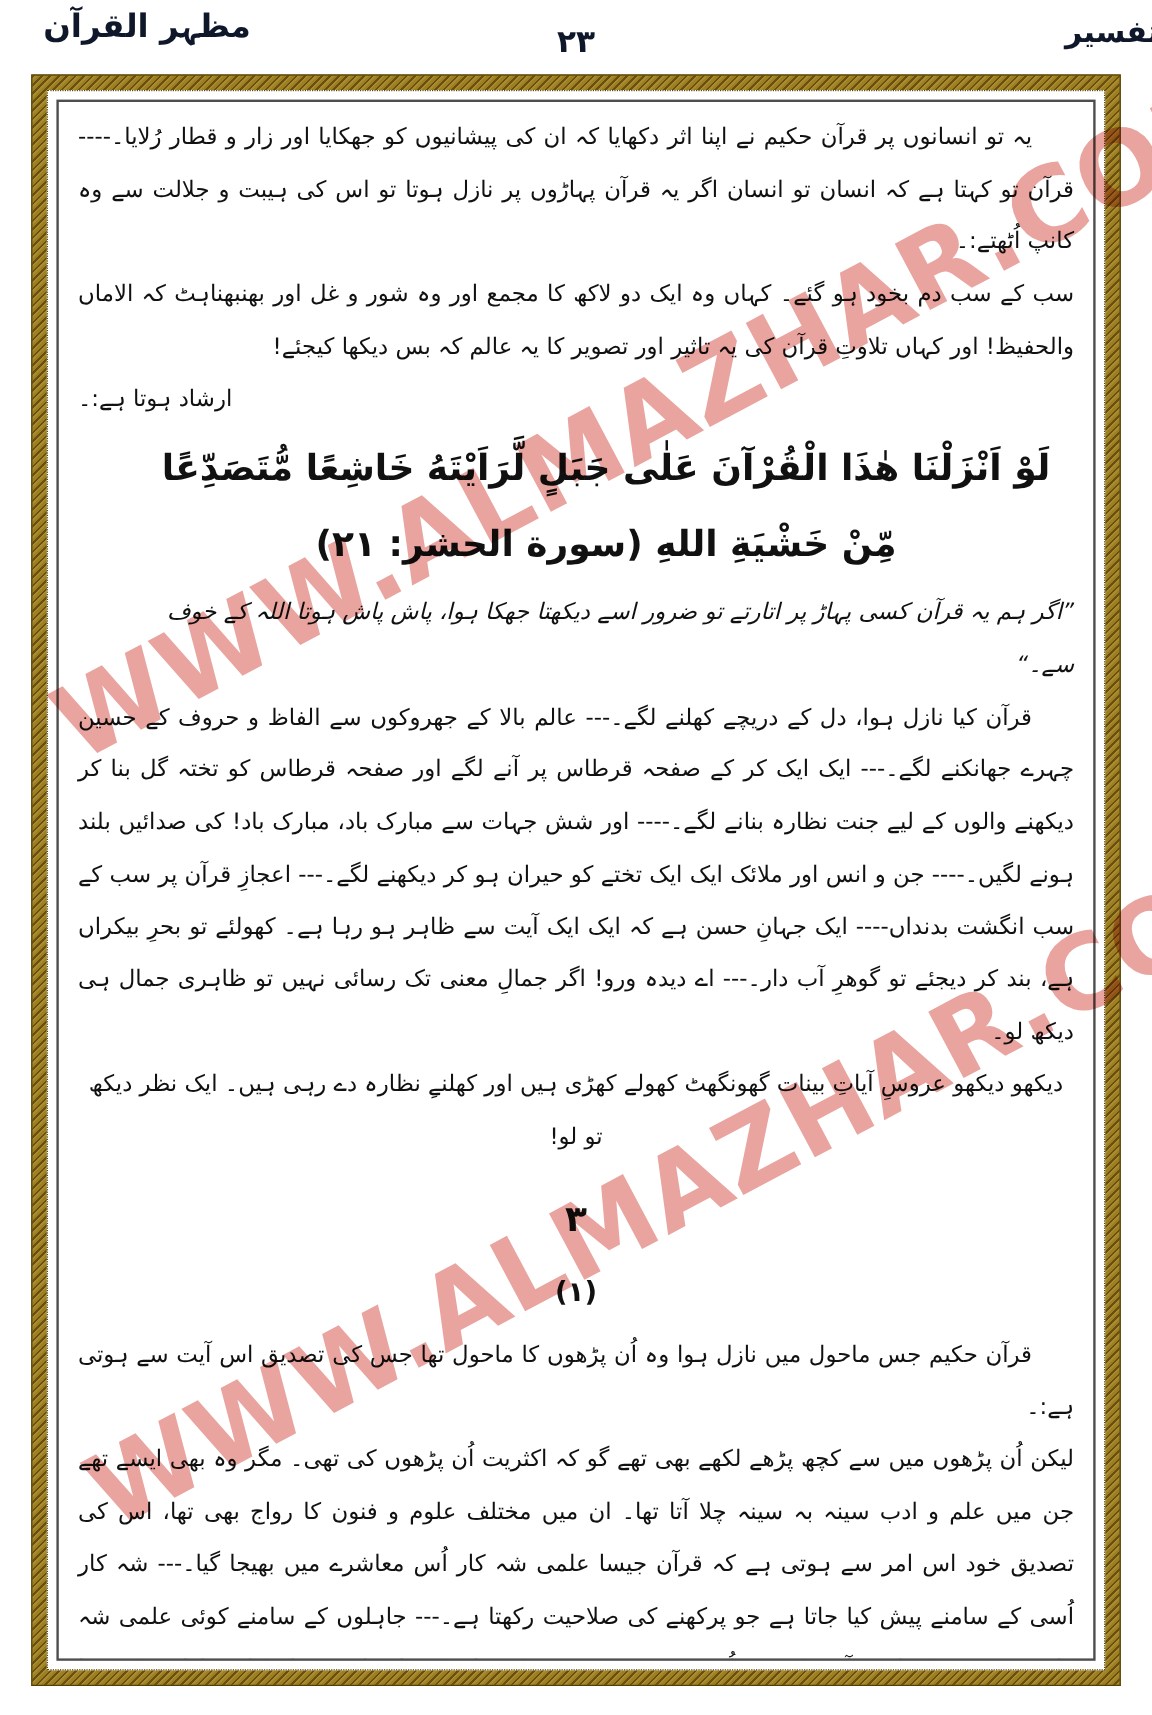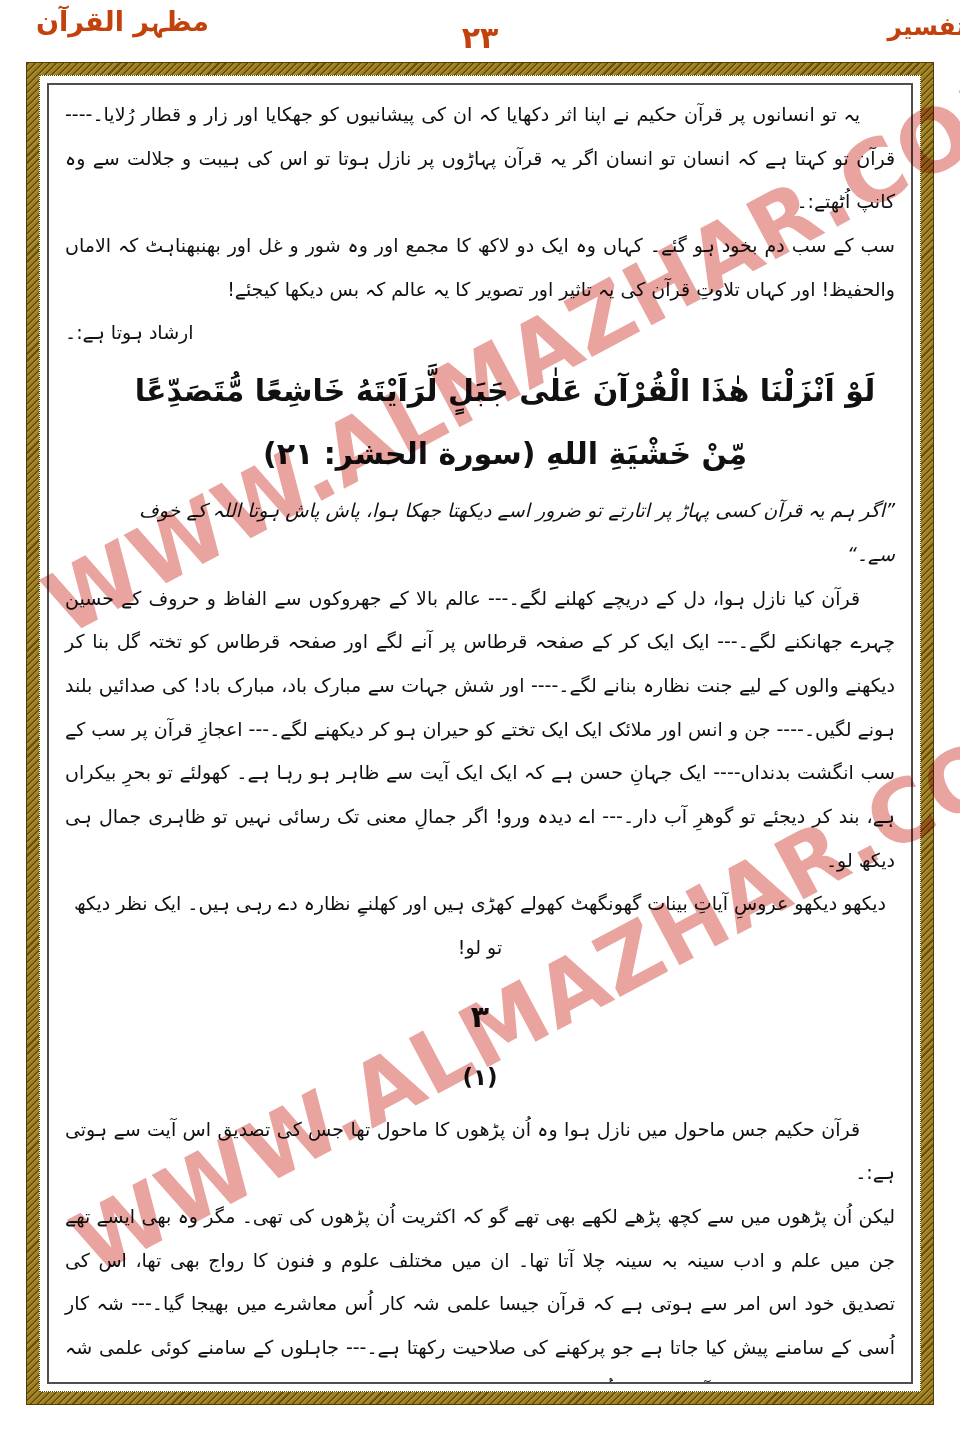--- a/index.html
+++ b/index.html
@@ -6,23 +6,23 @@
   html,body { width:960px; height:1429px; }
   body {
     position:relative;
     background:#ffffff;
     overflow:hidden;
     font-family:"DejaVu Sans", sans-serif;
     color:#111;
   }
 
   
-  .hdr { position:absolute; font-weight:bold; color:#c2410c; }
+  .hdr { position:absolute; font-weight:bold; color:#0f172a; }
   .hdr-left   { left:36px; top:6px;  font-size:27px; }
-  .hdr-center { left:0; right:0; top:20px; text-align:center; font-size:30px; }
+  .hdr-center { left:0; right:0; top:20px; text-align:center; font-size:26px; }
   .hdr-right  { right:-6px; top:12px; font-size:25px; }
 
   
   .frame {
     position:absolute; left:26px; right:26px; top:62px; bottom:24px;
     background-color:#9e7e1e;
     background-image:repeating-linear-gradient(135deg,
       rgba(35,24,0,0.45) 0 1.5px,
       rgba(255,250,220,0.10) 1.5px 3px,
       transparent 3px 5px);

